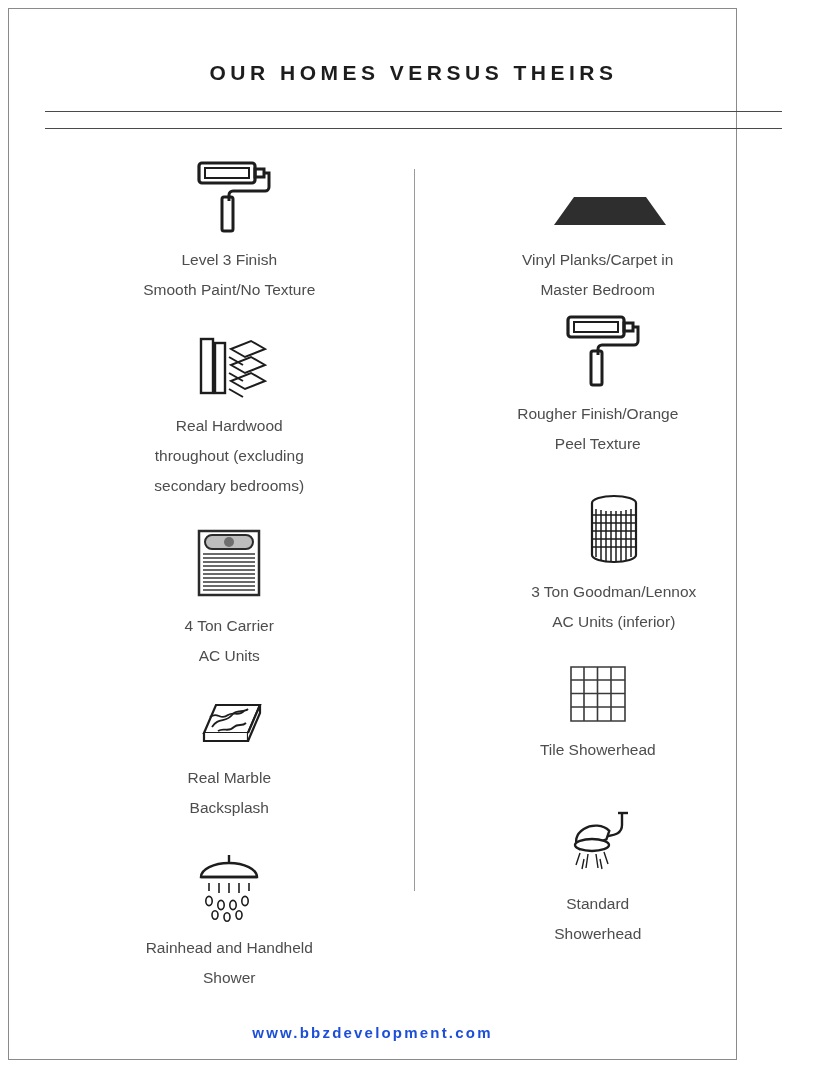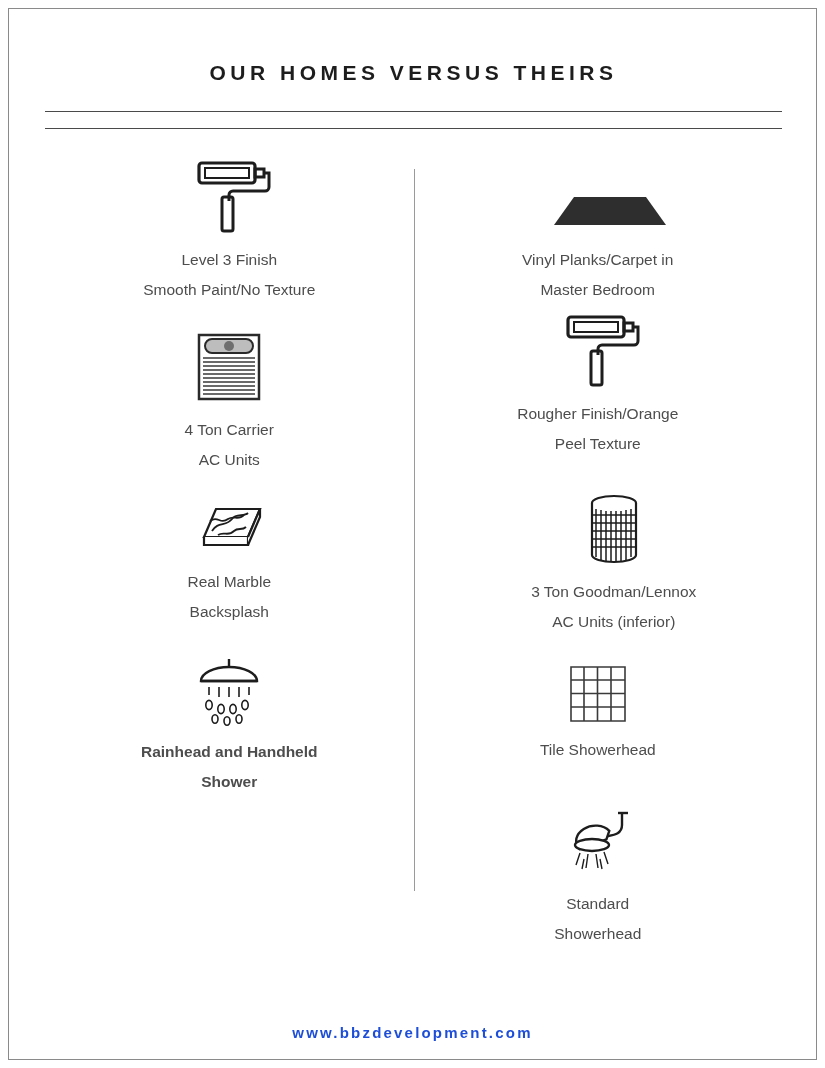--- a/index.html
+++ b/index.html
@@ -12,21 +12,21 @@
     height: 1068px;
     font-family: "Liberation Sans", sans-serif;
     color: #3a3a3a;
     position: relative;
     overflow: hidden;
   }
   .page {
     position: absolute;
     left: 8px;
     top: 8px;
-    width: 809px;
+    width: 729px;
     height: 1052px;
     border: 1px solid #8a8a8a;
     box-sizing: border-box;
     background: #ffffff;
   }
   .inner {
     position: absolute;
     left: 36px;
     top: 0;
     width: 737px;
@@ -147,20 +147,37 @@
               <rect x="24" y="17" width="44" height="10" fill="#ffffff" stroke="#1d1d1d" stroke-width="2"></rect>
               <rect x="74" y="18" width="9" height="8" fill="none" stroke="#1d1d1d" stroke-width="3"></rect>
               <path d="M83 22 h5 v14 a4 4 0 0 1 -4 4 h-32 a4 4 0 0 0 -4 4 v6" fill="none" stroke="#1d1d1d" stroke-width="3"></path>
               <rect x="41" y="46" width="11" height="34" rx="2" fill="none" stroke="#1d1d1d" stroke-width="3"></rect>
             </svg>
           </div>
           <div class="caption" style="white-space:pre-line;">Level 3 Finish
 Smooth Paint/No Texture</div>
         </div>
 
+        <div class="row r1">
+          <div class="icon-wrap">
+            <svg width="96" height="70" viewBox="0 0 96 70">
+              <rect x="20" y="6" width="12" height="54" fill="none" stroke="#1d1d1d" stroke-width="2.4"></rect>
+              <rect x="34" y="10" width="10" height="50" fill="none" stroke="#1d1d1d" stroke-width="2.4"></rect>
+              <g stroke="#1d1d1d" stroke-width="2" fill="none">
+                <path d="M50 16 l20 -8 l14 8 l-20 8 z"></path>
+                <path d="M50 32 l20 -8 l14 8 l-20 8 z"></path>
+                <path d="M50 48 l20 -8 l14 8 l-20 8 z"></path>
+                <path d="M48 24 l14 8 M48 40 l14 8 M48 56 l14 8"></path>
+              </g>
+            </svg>
+          </div>
+          <div class="caption" style="white-space:pre-line;">Real Hardwood
+throughout (excluding
+secondary bedrooms)</div>
+        </div>
 
         <div class="row r2">
           <div class="icon-wrap">
             <svg width="80" height="80" viewBox="0 0 80 80">
               <rect x="10" y="8" width="60" height="64" fill="#ffffff" stroke="#2a2a2a" stroke-width="2.5"></rect>
               <rect x="16" y="12" width="48" height="14" rx="7" fill="#bdbdbd" stroke="#2a2a2a" stroke-width="2"></rect>
               <circle cx="40" cy="19" r="5" fill="#6e6e6e"></circle>
               <g stroke="#3a3a3a" stroke-width="1.6">
                 <path d="M14 31 h52 M14 35 h52 M14 39 h52 M14 43 h52 M14 47 h52 M14 51 h52 M14 55 h52 M14 59 h52 M14 63 h52 M14 67 h52"></path>
               </g>
@@ -198,21 +215,21 @@
                 <ellipse cx="30" cy="50" rx="3.2" ry="4.6"></ellipse>
                 <ellipse cx="42" cy="54" rx="3.2" ry="4.6"></ellipse>
                 <ellipse cx="54" cy="54" rx="3.2" ry="4.6"></ellipse>
                 <ellipse cx="66" cy="50" rx="3.2" ry="4.6"></ellipse>
                 <ellipse cx="36" cy="64" rx="3" ry="4.2"></ellipse>
                 <ellipse cx="48" cy="66" rx="3" ry="4.2"></ellipse>
                 <ellipse cx="60" cy="64" rx="3" ry="4.2"></ellipse>
               </g>
             </svg>
           </div>
-          <div class="caption" style="white-space:pre-line;font-weight:bold;">Rainhead and Handheld
+          <div class="caption" style="white-space:pre-line;">Rainhead and Handheld
 Shower</div>
         </div>
 
       </div>
 
       <div class="col">
 
         <div class="row rb1">
           <div class="icon-wrap">
             <svg width="160" height="54" viewBox="0 0 160 54">

